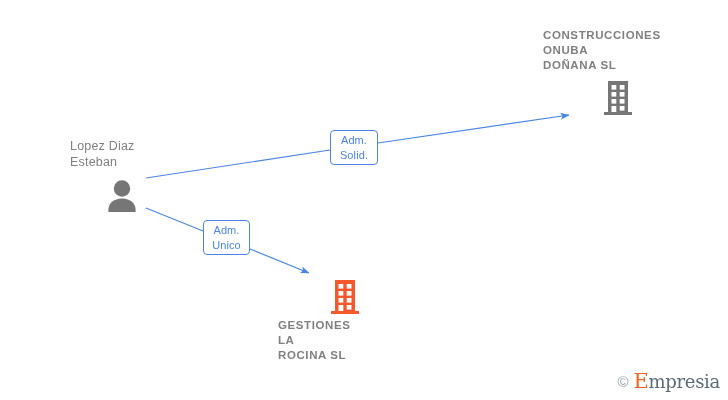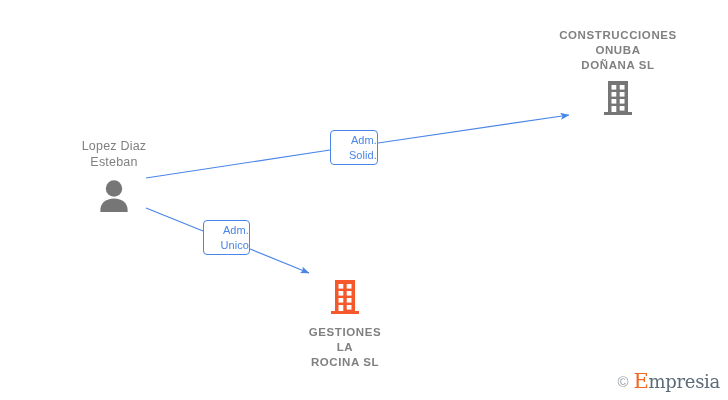--- a/index.html
+++ b/index.html
@@ -25,40 +25,40 @@
     left: 0;
     top: 0;
     width: 728px;
     height: 400px;
     pointer-events: none;
   }
 
   
   .node {
     position: absolute;
-    text-align: center;
+    text-align: left;
     user-select: none;
   }
   .node-label {
     color: #808080;
     font-size: 12.5px;
     line-height: 16px;
     letter-spacing: 0.2px;
     white-space: pre-line;
   }
   .node-label.company {
     color: #808080;
     font-size: 11.5px;
     font-weight: bold;
     line-height: 15px;
     letter-spacing: 0.6px;
   }
 
   #person-node {
-    left: 62px;
+    left: 70px;
     top: 138px;
     width: 104px;
   }
   .person-icon {
     width: 104px;
     height: 34px;
     display: block;
     margin-top: 8px;
   }
 
@@ -80,33 +80,33 @@
     left: 278px;
     top: 278px;
     width: 134px;
   }
   #company-rocina-node .bldg {
     width: 134px;
     height: 40px;
     display: block;
   }
   #company-rocina-node .node-label.company {
-    margin-top: 7px;
+    margin-top: 0;
   }
 
   
   .rel-box {
     position: absolute;
     border: 1px solid #4a86e8;
     border-radius: 4px;
     background: #ffffff;
     color: #4a86e8;
     font-size: 11px;
     line-height: 15px;
-    text-align: right;
+    text-align: center;
     padding: 2px 0 3px 0;
     box-sizing: border-box;
     white-space: pre-line;
     letter-spacing: 0.1px;
   }
   #rel-solid {
     left: 330px;
     top: 130px;
     width: 48px;
     height: 35px;

